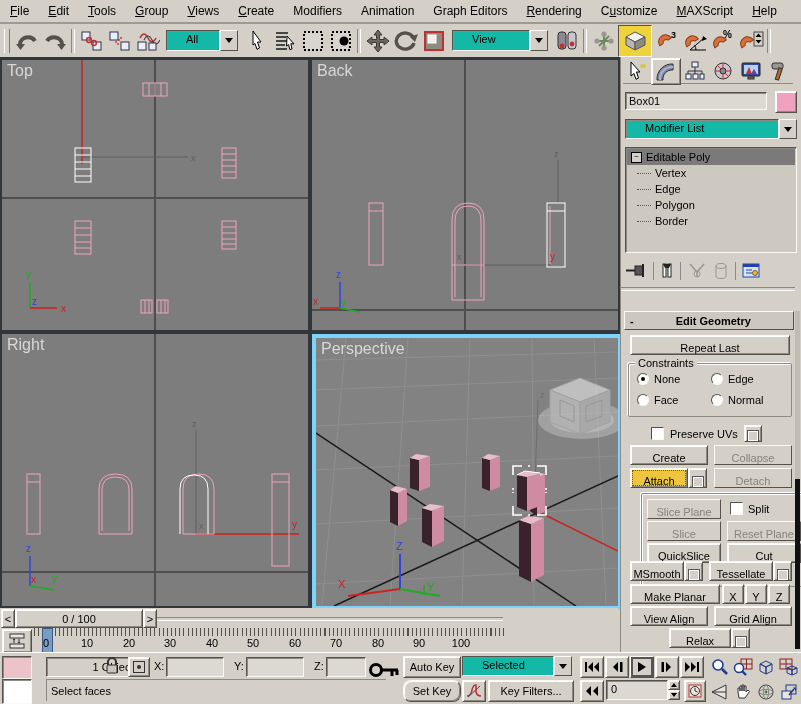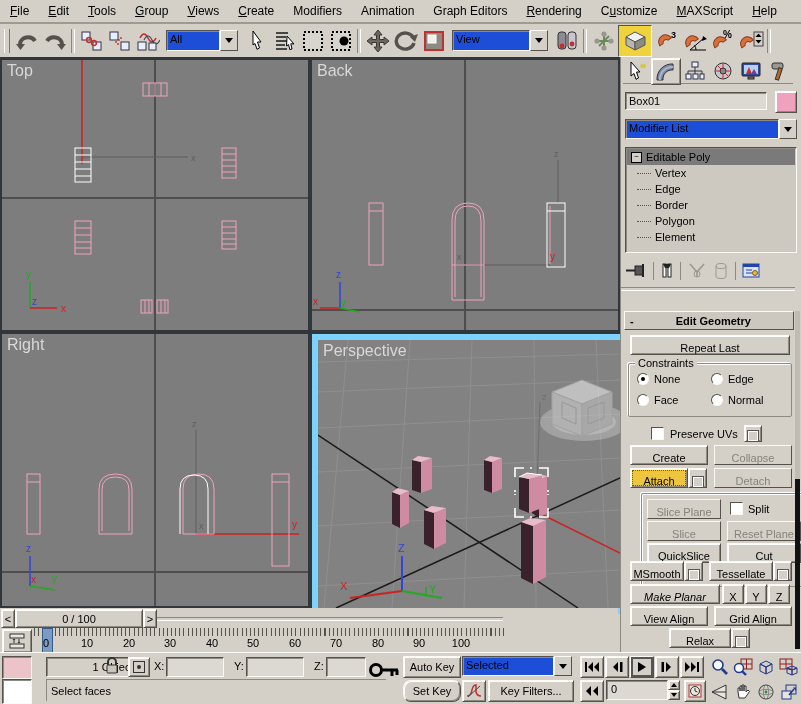--- a/index.html
+++ b/index.html
@@ -5,22 +5,22 @@
   html,body{margin:0;padding:0;background:#555;}
   #app{position:relative;width:801px;height:704px;background:#d4d0c8;
        font-family:"Liberation Sans",sans-serif;font-size:11px;color:#000;overflow:hidden;}
   .abs{position:absolute;}
   .raised{background:#d4d0c8;border:1px solid;border-color:#fbf9f4 #55524c #55524c #fbf9f4;
           box-shadow:inset 1px 1px 0 #ffffff, inset -1px -1px 0 #8d8a82;}
   .sunken{background:#dcd9d2;border:1px solid;border-color:#55524c #fbf9f4 #fbf9f4 #55524c;
           box-shadow:inset 1px 1px 0 #8d8a82;}
   .btn{display:flex;align-items:center;justify-content:center;cursor:default;user-select:none;}
   .combo{display:flex;align-items:stretch;}
-  .combo .cfield{flex:1;background:#1d4ed8;border:1px solid;border-color:#55524c #fbf9f4 #fbf9f4 #55524c;
-          box-shadow:inset 1px 1px 0 #8d8a82;padding:2px 3px;white-space:nowrap;overflow:hidden;}
+  .combo .cfield{flex:1;background:#14b8a6;border:1px solid;border-color:#55524c #fbf9f4 #fbf9f4 #55524c;
+          box-shadow:inset 1px 1px 0 #8d8a82;padding:2px 19px;white-space:nowrap;overflow:hidden;}
   .combo .carrow{width:16px;background:#d4d0c8;border:1px solid;border-color:#fbf9f4 #55524c #55524c #fbf9f4;
           display:flex;align-items:center;justify-content:center;}
   .tri-dn{width:0;height:0;border-left:4px solid transparent;border-right:4px solid transparent;border-top:5px solid #000;}
   .tri-up-s{width:0;height:0;border-left:3px solid transparent;border-right:3px solid transparent;border-bottom:4px solid #000;}
   .tri-dn-s{width:0;height:0;border-left:3px solid transparent;border-right:3px solid transparent;border-top:4px solid #000;}
   #menubar{display:flex;align-items:center;gap:19px;height:22px;padding-left:10px;
            border-bottom:2px solid #9d9a92;background:#d4d0c8;}
   .menu-item{white-space:nowrap;font-size:12px;}
   #toolbar{display:flex;align-items:center;height:33px;padding-left:2px;gap:1px;}
   .grip{width:4px;height:24px;border-left:1px solid #fff;border-right:1px solid #777;margin:0 2px;}
@@ -356,21 +356,21 @@
         <g>
           <line x1="28" y1="252" x2="28" y2="222" stroke="#3344dd" stroke-width="1.5"></line>
           <line x1="28" y1="252" x2="53" y2="256" stroke="#22aa22" stroke-width="1.5"></line>
           <text x="24" y="218" font-size="10" fill="#3344dd">z</text>
           <text x="29" y="249" font-size="10" fill="#cc2222">x</text>
           <text x="50" y="248" font-size="10" fill="#22aa22">y</text>
         </g>
       </svg>
     </div>
 
-    <div class="vp" style="left:312px;top:277px;width:302px;height:268px;border:6px solid #7dd3fc;background:#828282;">
+    <div class="vp" style="left:312px;top:277px;width:302px;height:268px;border:4px solid #7dd3fc;background:#828282;">
       <span class="vp-label">Perspective</span>
       <svg width="302" height="268" viewBox="0 0 302 268">
         <g stroke="#8f8f8f">
           <line x1="0" y1="22" x2="302" y2="14"></line>
             <line x1="0" y1="52" x2="302" y2="40"></line>
           <line x1="0" y1="88" x2="302" y2="74"></line>
             <line x1="0" y1="132" x2="302" y2="118"></line>
           <line x1="0" y1="186" x2="302" y2="170"></line>
             <line x1="0" y1="246" x2="302" y2="230"></line>
           <line x1="30" y1="0" x2="6" y2="268"></line>
@@ -571,29 +571,25 @@
       <div class="stack-row">
           <span style="width:14px;margin-left:6px;border-top:1px dotted #555;margin-right:4px;"></span>
           <span>Vertex</span>
         </div>
       <div class="stack-row">
           <span style="width:14px;margin-left:6px;border-top:1px dotted #555;margin-right:4px;"></span>
           <span>Edge</span>
         </div>
       <div class="stack-row">
           <span style="width:14px;margin-left:6px;border-top:1px dotted #555;margin-right:4px;"></span>
-          <span>Border</span>
+          <span>Polygon</span>
         </div>
       <div class="stack-row">
           <span style="width:14px;margin-left:6px;border-top:1px dotted #555;margin-right:4px;"></span>
-          <span>Polygon</span>
-        </div>
-      <div class="stack-row">
-          <span style="width:14px;margin-left:6px;border-top:1px dotted #555;margin-right:4px;"></span>
-          <span>Element</span>
+          <span>Border</span>
         </div>
     </div>
 
     <div class="abs" style="left:4px;top:202px;width:172px;height:24px;display:flex;align-items:center;gap:6px;">
       <div>
           <svg width="22" height="18" viewBox="0 0 22 18">
             <rect x="10" y="4" width="8" height="9" fill="#555" stroke="#222"></rect>
             <line x1="1" y1="8.5" x2="10" y2="8.5" stroke="#222" stroke-width="2"></line>
             <line x1="18" y1="2" x2="18" y2="15" stroke="#222" stroke-width="2"></line>
           </svg>
@@ -715,21 +711,21 @@
     <div class="abs panel-btn sqbtn" style="left:63px;top:504px;width:17px;height:18px;">
         <span style="width:8px;height:8px;border:1.5px solid #fff;box-shadow:0 0 0 1px #555;display:inline-block;"></span>
       </div>
     <div class="abs panel-btn" style="left:88px;top:504px;width:62px;height:18px;">
         <span>Tessellate</span>
       </div>
     <div class="abs panel-btn sqbtn" style="left:152px;top:504px;width:17px;height:18px;">
         <span style="width:8px;height:8px;border:1.5px solid #fff;box-shadow:0 0 0 1px #555;display:inline-block;"></span>
       </div>
 
-    <div class="abs panel-btn" style="left:9px;top:527px;width:88px;height:18px;font-style:italic;">
+    <div class="abs panel-btn" style="left:9px;top:527px;width:88px;height:18px;">
         <span>Make Planar</span>
       </div>
     <div class="abs panel-btn" style="left:101px;top:527px;width:20px;height:18px;">
         <span>X</span>
       </div>
     <div class="abs panel-btn" style="left:124px;top:527px;width:20px;height:18px;">
         <span>Y</span>
       </div>
     <div class="abs panel-btn" style="left:147px;top:527px;width:20px;height:18px;">
         <span>Z</span>

